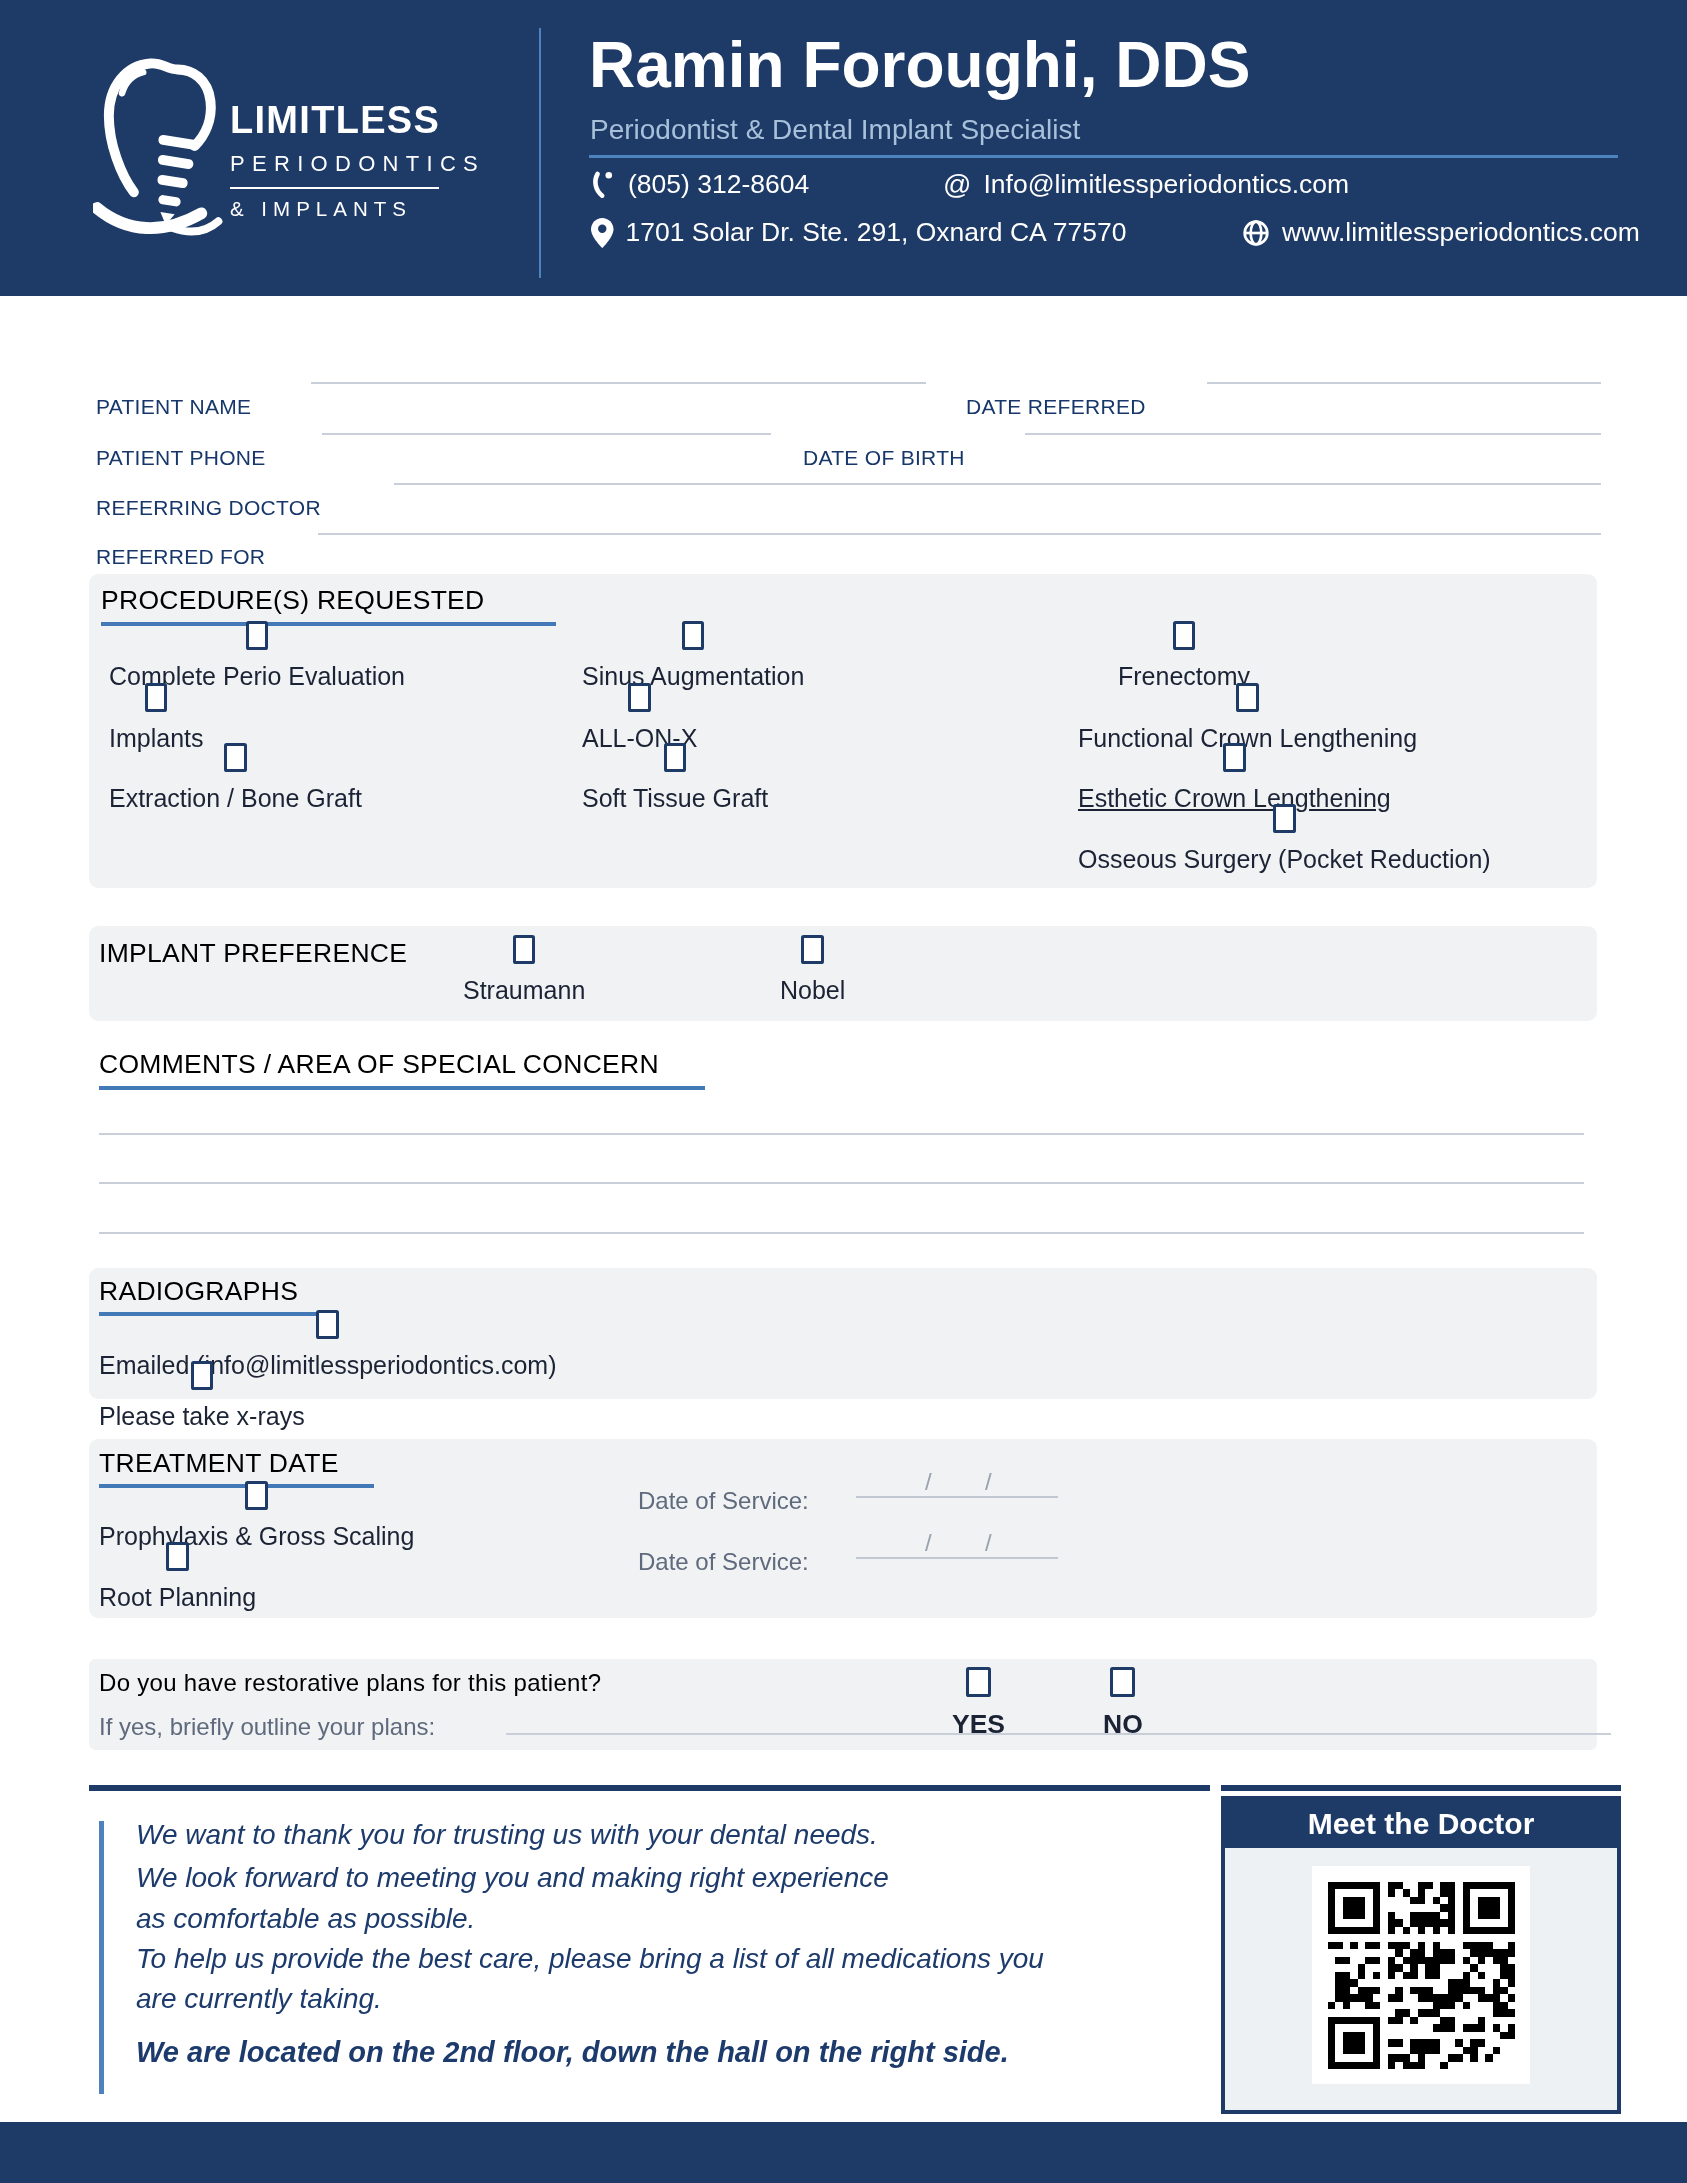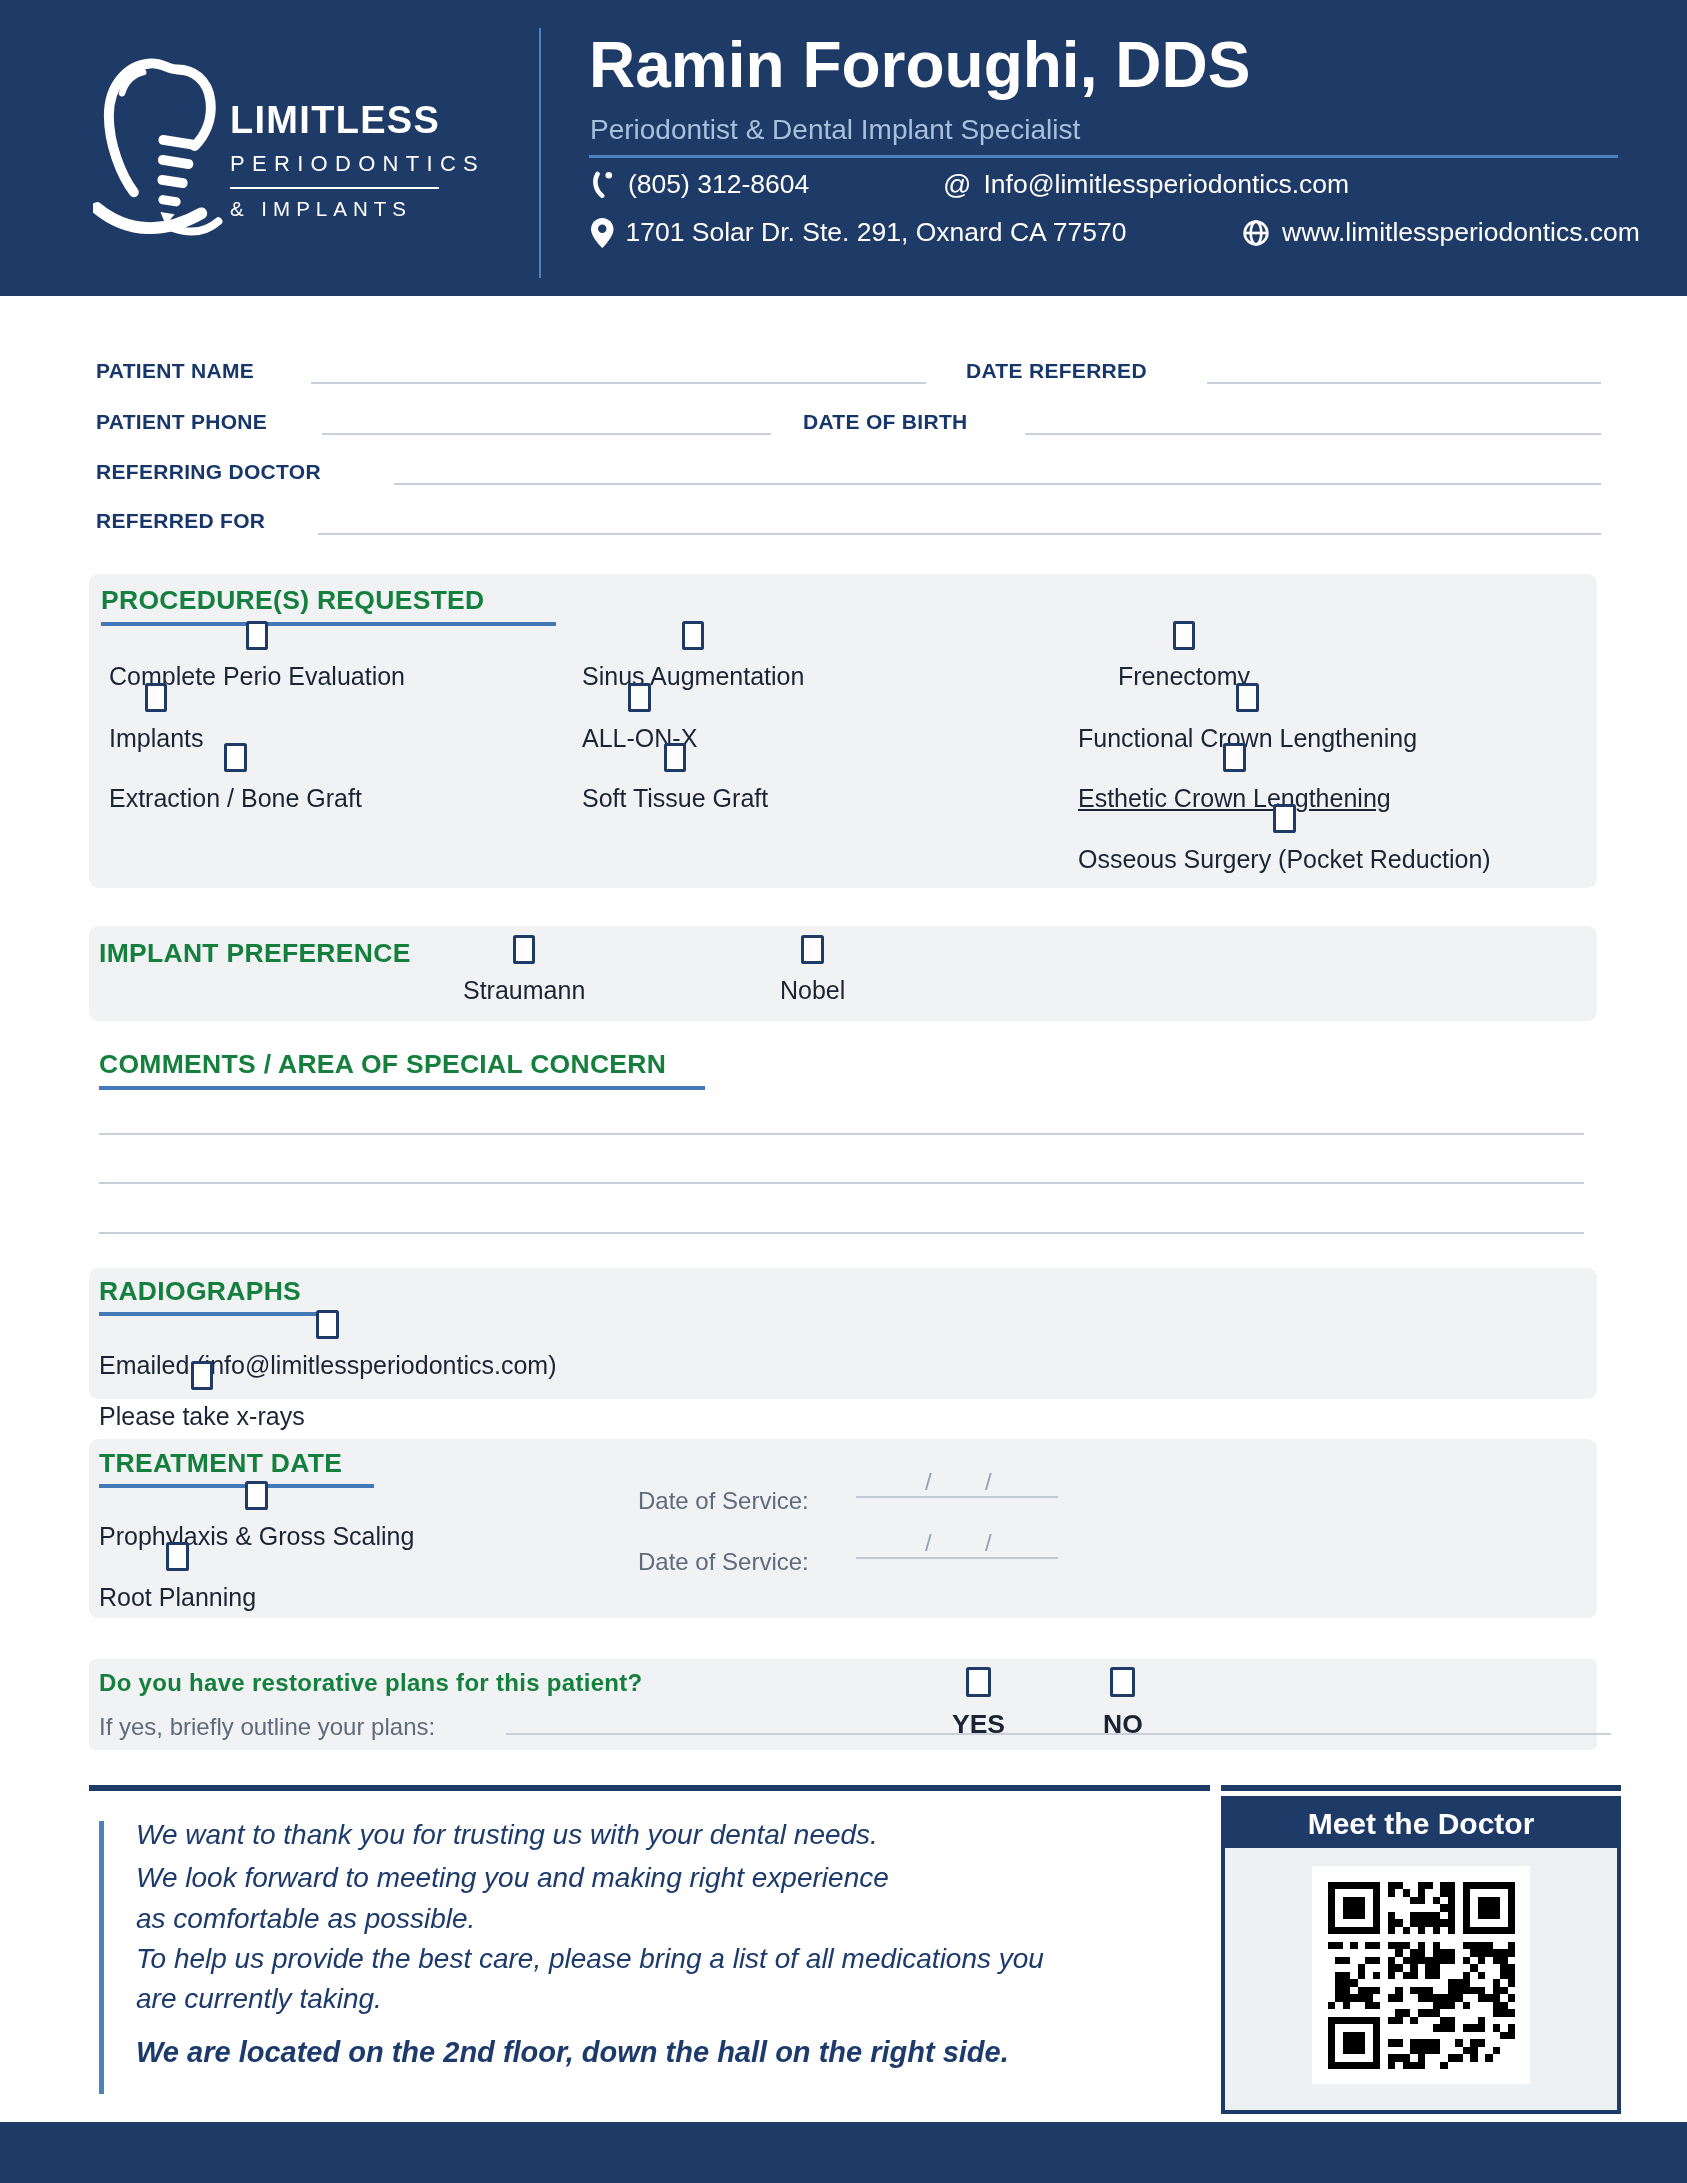--- a/index.html
+++ b/index.html
@@ -15,26 +15,26 @@
   .logo-l2{font-size:22px;letter-spacing:7.3px;margin-top:9.3px;}
   .logo-rule{width:209px;height:2.6px;background:#ffffff;margin-top:9.3px;}
   .logo-l3{font-size:20.5px;letter-spacing:6px;margin-top:8px;}
   .doc-title{position:absolute;left:589px;top:28px;font-size:64px;font-weight:bold;color:#ffffff;}
   .doc-sub{position:absolute;left:590px;top:114px;font-size:28px;color:#a7c1db;}
   .sub-rule{position:absolute;left:589px;top:155px;width:1029px;height:2.6px;background:#4d82bd;}
   .contact{position:absolute;color:#ffffff;font-size:26.5px;display:flex;align-items:center;gap:12px;}
   .at-glyph{font-size:28px;line-height:28px;color:#ffffff;}
 
   
-  .plabel{position:absolute;font-size:21px;font-weight:bold;color:#17376b;letter-spacing:0.3px;}
+  .plabel{position:absolute;font-size:21px;font-weight:normal;color:#17376b;letter-spacing:0.3px;margin-top:36px;}
   .fline{position:absolute;height:2px;background:#c9cfd8;}
 
   
   .panel{position:absolute;background:#f0f2f4;border-radius:9.3px;}
-  .sec-title{position:absolute;font-size:26.5px;font-weight:bold;color:#15803d;letter-spacing:0.3px;}
+  .sec-title{position:absolute;font-size:26.5px;font-weight:normal;color:#000000;letter-spacing:0.3px;}
   .sec-rule{position:absolute;height:4px;background:#4479b8;}
   .opt{position:absolute;display:flex;align-items:center;gap:12px;height:36px;flex-direction:column;}
   .cb{width:22.5px;height:29px;border:3.3px solid #1e3a66;border-radius:2.6px;background:#ffffff;
       box-sizing:border-box;flex:0 0 auto;}
   .cb.big{width:25px;height:30px;}
   .olabel{font-size:25px;color:#1b2335;white-space:nowrap;}
   .olabel.bold{font-weight:bold;font-size:26.5px;}
 
   .gray-label{position:absolute;font-size:24px;color:#5f6a7d;}
   .date-line{position:absolute;width:202px;height:29px;border-bottom:2px solid #c2c8d2;}

